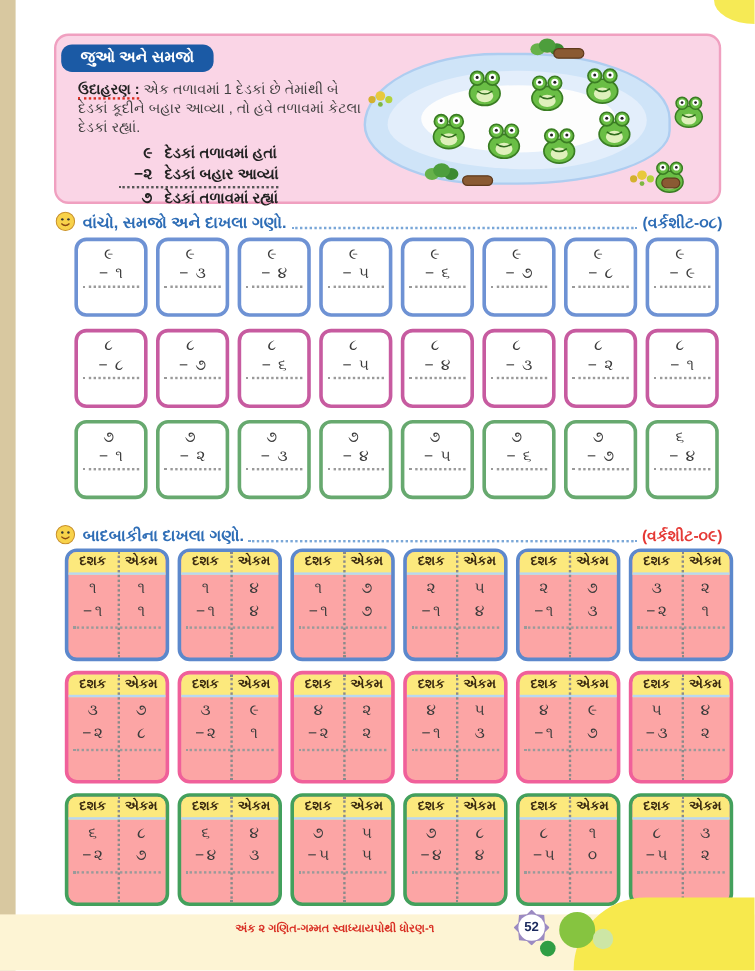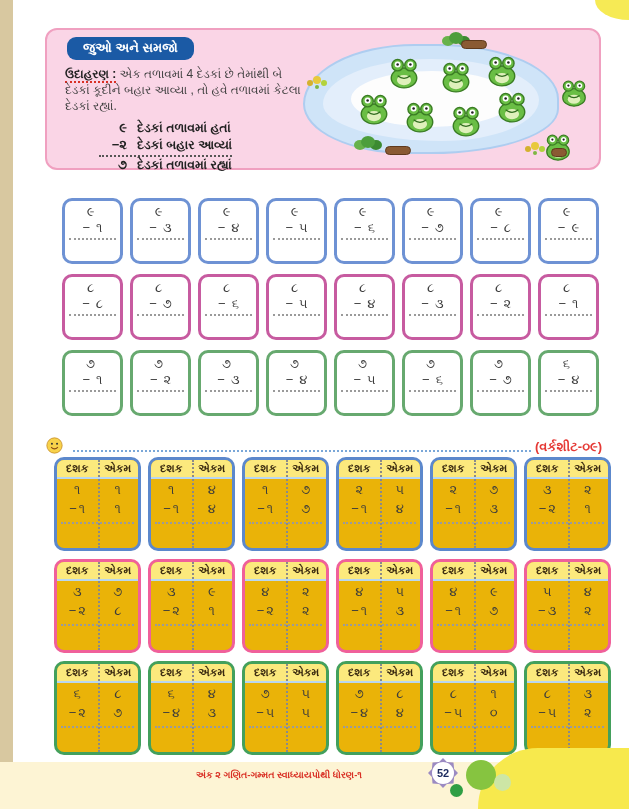--- a/index.html
+++ b/index.html
@@ -5,21 +5,21 @@
   * { margin:0; padding:0; box-sizing:border-box; }
   body { font-family:"Liberation Sans", sans-serif; background:#fff; }
   #page { position:relative; width:629px; height:809px; background:#fff; overflow:hidden; }
 
   
   .left-strip { position:absolute; left:0; top:0; width:13px; height:809px; background:#d8c8a0; }
   .corner-wedge { position:absolute; right:0; top:0; width:34px; height:20px; background:#f6ea55; border-radius:0 0 0 100%; }
 
   
   .example-box { position:absolute; left:45px; top:28px; width:556px; height:142px; background:#fad5e6; border:2px solid #f0a0c0; border-radius:12px; }
-  .example-badge { position:absolute; left:20px; top:7px; background:#1b5aa5; color:#fff; font-weight:bold; font-size:13px; padding:3px 16px 4px; border-radius:9px; }
+  .example-badge { position:absolute; left:4px; top:7px; background:#1b5aa5; color:#fff; font-weight:bold; font-size:13px; padding:3px 16px 4px; border-radius:9px; }
   .example-text { position:absolute; left:18px; top:36px; width:240px; font-size:12px; color:#3f3f3f; line-height:1.35; }
   .intro-label { font-weight:bold; color:#222; border-bottom:2px dotted #d93025; }
   .equation { position:absolute; left:52px; top:90px; font-size:12.5px; color:#222; }
   .eq-row { display:flex; align-items:baseline; line-height:1.3; }
   .eq-row .val { width:28px; text-align:right; font-weight:bold; font-size:13px; }
   .eq-row .lbl { margin-left:10px; font-weight:bold; }
   .eq-row.underlined { border-bottom:2px dotted #555; padding-bottom:1px; }
 
   
   .illustration { position:absolute; left:252px; top:4px; width:300px; height:134px; }
@@ -46,21 +46,21 @@
   .card-row { display:flex; gap:7px; }
   .card { width:61px; height:66px; background:#fff; border:3px solid #888; border-radius:10px; padding-top:3px; }
   .card-top { text-align:center; font-size:13px; color:#3c3c3c; padding-right:4px; }
   .card-sub { text-align:center; font-size:13px; color:#3c3c3c; }
   .card-sub .minus { margin-right:6px; }
   .card-line { width:86%; margin:2px auto 0; border-bottom:2px dotted #9a9a9a; }
 
   
   #tables-rows { position:absolute; left:54px; top:457px; display:flex; flex-direction:column; gap:8px; }
   .table-row { display:flex; gap:7px; }
-  .ttable { position:relative; width:87px; height:94px; background:#eab308; border:3px solid #888; border-radius:10px; overflow:hidden; }
+  .ttable { position:relative; width:87px; height:94px; background:#fca5a5; border:3px solid #888; border-radius:10px; overflow:hidden; }
   .t-head { display:flex; background:#fce97d; border-bottom:2px solid #b9d7f0; height:19px; }
   .t-head .hc { flex:1; text-align:center; font-size:11px; font-weight:bold; color:#3a2a10; line-height:17px; }
   .t-divider { position:absolute; left:50%; top:0; bottom:0; border-left:2px dotted #8a8a8a; }
   .t-row { display:flex; font-size:13px; color:#3c3c3c; margin-top:3px; }
   .t-row .tc { flex:1; text-align:center; }
   .t-row .tc .minus { margin-right:2px; }
   .t-answer-line { position:absolute; left:4px; right:4px; top:62px; border-bottom:2px dotted #9a9a9a; }
 
   
   .footer-band { position:absolute; left:0; top:762px; width:629px; height:47px; background:#fdf4d4; }
@@ -78,21 +78,21 @@
 <body>
 
 <div id="page">
   <div class="left-strip"></div>
   <div class="corner-wedge"></div>
 
   <div class="example-box">
     <div class="example-badge">જુઓ અને સમજો</div>
     <div class="example-text">
       <span class="intro-label">ઉદાહરણ :</span>
-      <span>એક તળાવમાં 4 દેડકાં છે તેમાંથી બે દેડકાં કૂદીને બહાર આવ્યા , તો હવે તળાવમાં કેટલા દેડકાં રહ્યાં.</span>
+      <span>એક તળાવમાં 1 દેડકાં છે તેમાંથી બે દેડકાં કૂદીને બહાર આવ્યા , તો હવે તળાવમાં કેટલા દેડકાં રહ્યાં.</span>
     </div>
     <div class="equation">
       <div class="eq-row">
         <span class="val">૯</span>
         <span class="lbl">દેડકાં તળાવમાં હતાં</span>
       </div>
       <div class="eq-row underlined">
         <span class="val">−૨</span>
         <span class="lbl">દેડકાં બહાર આવ્યાં</span>
       </div>
@@ -220,20 +220,31 @@
       <div class="bush" style="left:150px; top:-2px;"></div>
       <div class="log" style="left:162px; top:6px;"></div>
       <div class="flower" style="left:14px; top:42px;"></div>
       <div class="bush" style="left:62px; top:102px;"></div>
       <div class="log" style="left:86px; top:112px;"></div>
       <div class="flower" style="left:232px; top:108px;"></div>
       <div class="log" style="left:252px; top:114px; width:16px;"></div>
     </div>
   </div>
 
+  <div class="section-header sh1">
+    <svg class="smiley" viewBox="0 0 20 20">
+      <circle cx="10" cy="10" r="9" fill="#f8d24a" stroke="#c9912b"></circle>
+      <circle cx="7" cy="8" r="1.2" fill="#333"></circle>
+        <circle cx="13" cy="8" r="1.2" fill="#333"></circle>
+      <path d="M6 12 Q10 16 14 12" stroke="#8a4a12" stroke-width="1.3" fill="none"></path>
+    </svg>
+    <span class="sh-title">વાંચો, સમજો અને દાખલા ગણો.</span>
+    <span class="sh-leader"></span>
+    <span class="sh-tag tag-blue">(વર્કશીટ-૦૮)</span>
+  </div>
 
   <div id="cards-rows">
       <div class="card-row">
   <div class="card" style="border-color: rgb(110, 146, 212);">
     <div class="card-top">૯</div>
     <div class="card-sub"><span class="minus">−</span><span class="sub-digit">૧</span></div>
     <div class="card-line"></div>
   </div>
 
   <div class="card" style="border-color: rgb(110, 146, 212);">
@@ -378,20 +389,21 @@
 </div>
     </div>
 
   <div class="section-header sh2">
     <svg class="smiley" viewBox="0 0 20 20">
       <circle cx="10" cy="10" r="9" fill="#f8d24a" stroke="#c9912b"></circle>
       <circle cx="7" cy="8" r="1.2" fill="#333"></circle>
         <circle cx="13" cy="8" r="1.2" fill="#333"></circle>
       <path d="M6 12 Q10 16 14 12" stroke="#8a4a12" stroke-width="1.3" fill="none"></path>
     </svg>
+    <span class="sh-title">બાદબાકીના દાખલા ગણો.</span>
     <span class="sh-leader"></span>
     <span class="sh-tag tag-red">(વર્કશીટ-૦૯)</span>
   </div>
 
   <div id="tables-rows">
       <div class="table-row">
   <div class="ttable" style="border-color: rgb(92, 136, 204);">
     <div class="t-head">
       <div class="hc">દશક</div>
       <div class="hc">એકમ</div>

